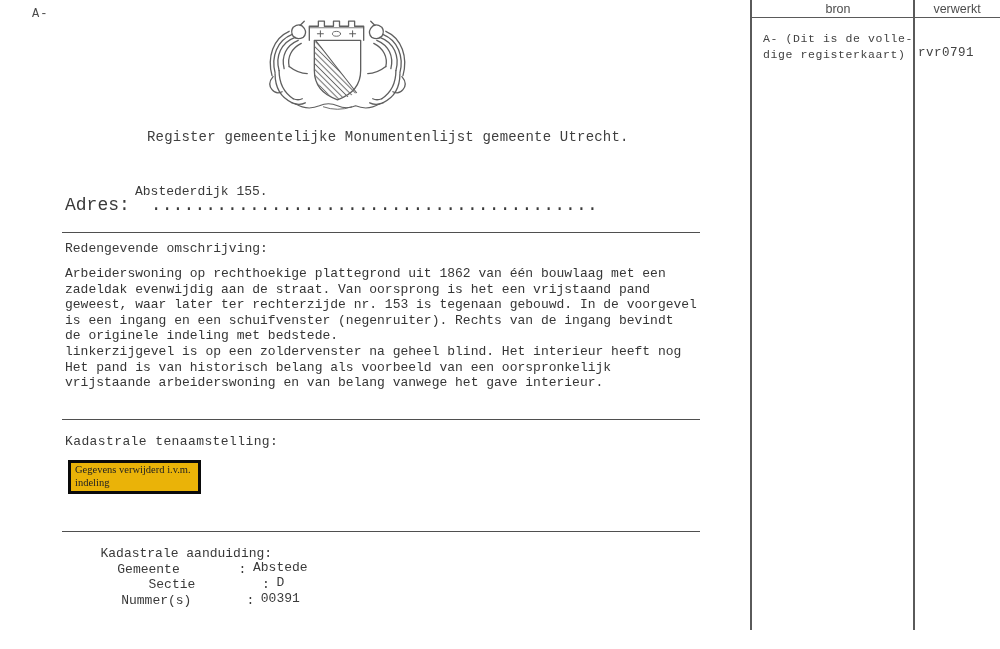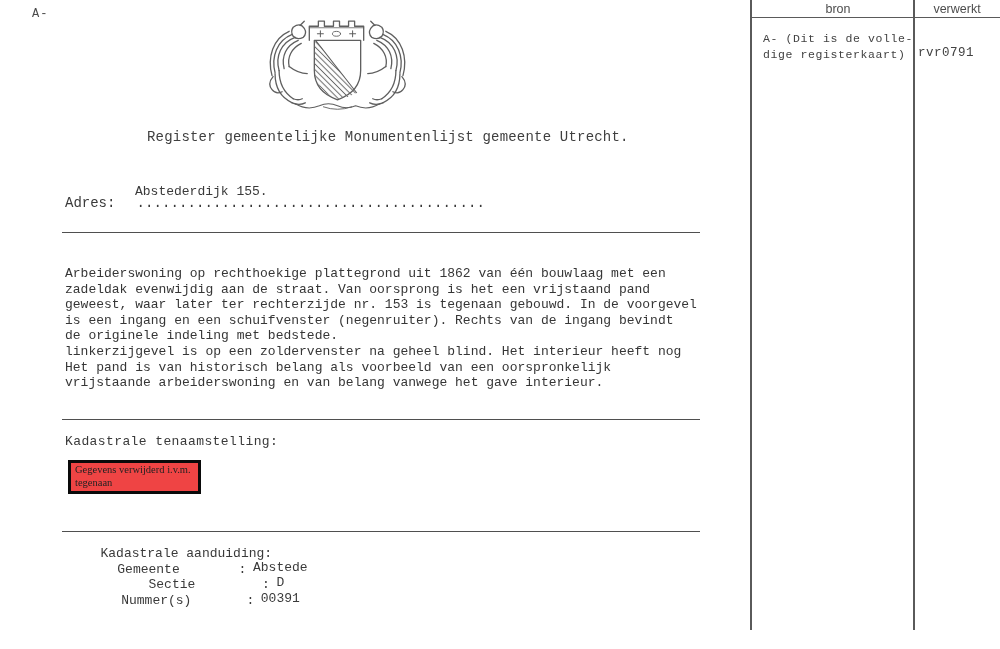--- a/index.html
+++ b/index.html
@@ -14,37 +14,37 @@
   .serif { font-family:"Liberation Serif","DejaVu Serif",serif; }
   .sans { font-family:"Liberation Sans","DejaVu Sans",sans-serif; }
 
   .corner-mark { left:32px; top:7px; font-size:12px; letter-spacing:1px; color:#4a4a4a; }
 
   .emblem { left:267px; top:13px; width:141px; height:97px; }
 
   .title { left:147px; top:129px; font-size:14px; letter-spacing:0.2px; color:#3f3f3f; }
 
   .address-value { left:135px; top:184px; font-size:13px; }
-  .address-row  { left:65px; top:195px; font-size:14px; }
+  .address-row  { left:65px; top:195px; font-size:18px; }
   .address-row .dots { margin-left:21px; letter-spacing:0.1px; }
 
   .rule { position:absolute; left:62px; width:638px; height:0; border-top:1.6px solid #4f4f4f; }
   .rule-1 { top:232px; }
   .rule-2 { top:419px; }
   .rule-3 { top:531px; }
 
   .desc-heading { left:65px; top:241px; font-size:13px; }
   .desc-body { left:65px; top:266px; font-size:13px; line-height:15.6px; color:#363636; }
   .desc-body div { white-space:pre; }
 
   .tenaam-heading { left:65px; top:434px; font-size:13px; letter-spacing:0.4px; }
 
   .privacy-box {
     position:absolute; left:68px; top:460px; width:133px;
-    border:3px solid #0a0a0a; background:#ef4444;
+    border:3px solid #0a0a0a; background:#eab308;
     padding:1px 4px 2px 4px;
     font-size:10.5px; line-height:12.5px; color:#222;
     white-space:nowrap; overflow:hidden;
   }
 
   .aanduiding { left:65px; top:546px; font-size:13px; line-height:15.6px;text-align:center; }
   .aand-label { display:inline-block; width:167px; }
   .aand-colon { display:inline-block; width:21px; }
   .aand-value { display:inline-block; position:relative; top:-2px; }
 
@@ -121,38 +121,39 @@
 
   <div class="abs mono title">Register gemeentelijke Monumentenlijst gemeente Utrecht.</div>
 
   <div class="abs mono address-value">Abstederdijk 155.</div>
   <div class="abs mono address-row">
     <span>Adres:</span><span class="dots">.........................................</span>
   </div>
 
   <div class="rule rule-1"></div>
 
+  <div class="abs mono desc-heading">Redengevende omschrijving:</div>
   <div class="abs mono desc-body">
     <div>Arbeiderswoning op rechthoekige plattegrond uit 1862 van één bouwlaag met een</div>
     <div>zadeldak evenwijdig aan de straat. Van oorsprong is het een vrijstaand pand</div>
     <div>geweest, waar later ter rechterzijde nr. 153 is tegenaan gebouwd. In de voorgevel</div>
     <div>is een ingang en een schuifvenster (negenruiter). Rechts van de ingang bevindt</div>
     <div>de originele indeling met bedstede.</div>
     <div>linkerzijgevel is op een zoldervenster na geheel blind. Het interieur heeft nog</div>
     <div>Het pand is van historisch belang als voorbeeld van een oorspronkelijk</div>
     <div>vrijstaande arbeiderswoning en van belang vanwege het gave interieur.</div>
   </div>
 
   <div class="rule rule-2"></div>
 
   <div class="abs mono tenaam-heading">Kadastrale tenaamstelling:</div>
 
   <div class="privacy-box serif">
     <div>Gegevens verwijderd i.v.m.</div>
-    <div>tegenaan</div>
+    <div>indeling</div>
   </div>
 
   <div class="rule rule-3"></div>
 
   <div class="abs mono aanduiding">
     <div>Kadastrale aanduiding:</div>
     <div>
       <span class="aand-label">Gemeente</span><span class="aand-colon">:</span><span class="aand-value">Abstede</span>
     </div>
     <div>

